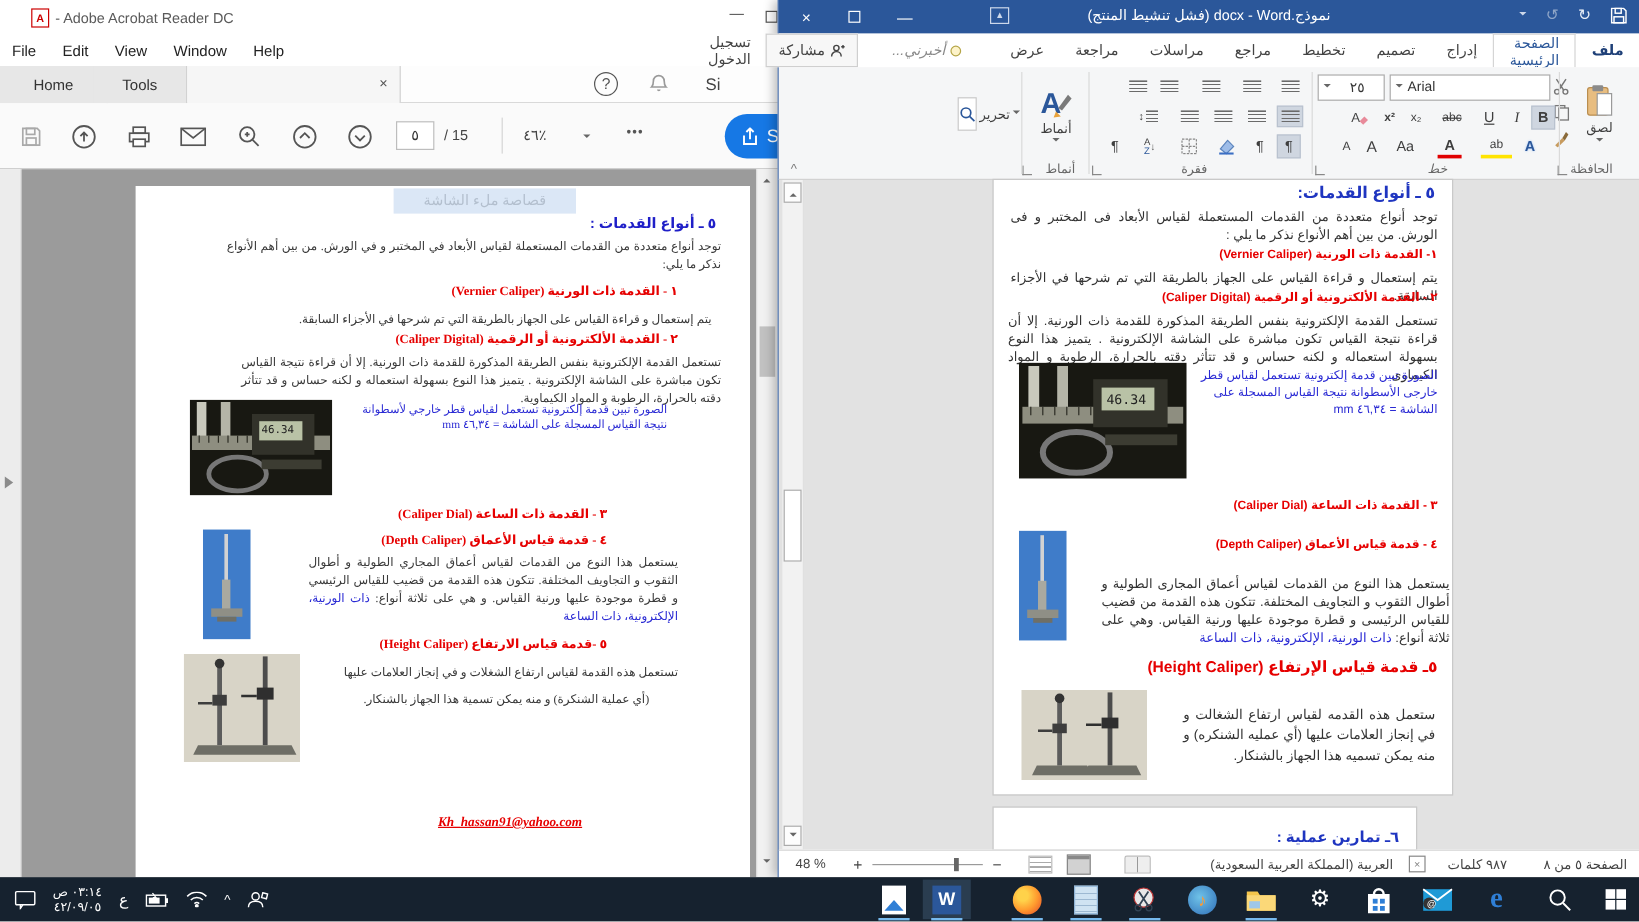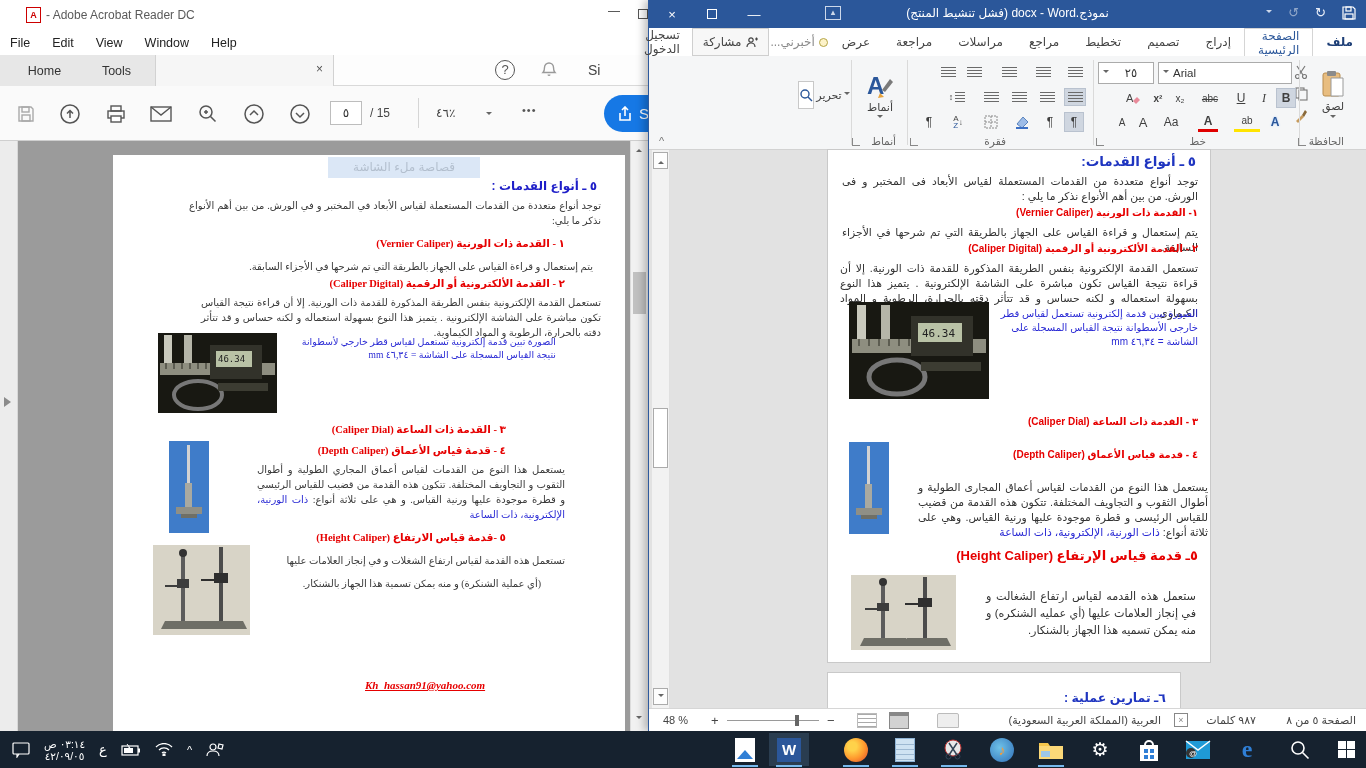--- a/index.html
+++ b/index.html
@@ -53,21 +53,21 @@
   .w-titlebar { position:absolute; left:0; top:0; width:100%; height:28px; background:#2b579a; color:#fff; }
   .w-ctl { position:absolute; top:0; height:28px; width:34px; display:flex; align-items:center; justify-content:center; font-size:13px; color:#fff; }
   .w-restore { width:10px; height:10px; border:1px solid #fff; }
   .w-pin { position:absolute; left:176px; top:6px; width:16px; height:14px; border:1px solid #cdd8ea; text-align:center; line-height:11px; font-size:9px; color:#cdd8ea; }
   .w-title { position:absolute; left:0; right:0; top:6px; text-align:center; font-size:12px; color:#fff; direction:rtl; }
   .w-qat { position:absolute; right:10px; top:5px; display:flex; gap:16px; align-items:center; color:#e7edf7; font-size:13px; }
   .w-tabrow { position:absolute; left:0; top:28px; width:100%; height:28px; background:#fff; display:flex; direction:rtl; align-items:stretch; font-size:12px; color:#444; }
   .w-tab { padding:0 13px; display:flex; align-items:center; }
   .w-tab.file { color:#1e3f77; font-weight:bold; }
   .w-tab.active { background:#fff; border:1px solid #d5d5d5; border-bottom:none; color:#2b579a; }
-  .w-tellme { color:#8a8a8a; display:flex; align-items:center; gap:4px; padding:0 1px; }
+  .w-tellme { color:#8a8a8a; display:flex; align-items:center; gap:4px; padding:0 28px;font-style:italic; }
   .bulb { width:9px; height:9px; border:1px solid #b5a547; border-radius:50%; background:#fdf3c9; }
   .w-signin { padding:0 12px; display:flex; align-items:center; }
   .w-sharebtn { margin-right:auto; display:flex; align-items:center; gap:5px; border:1px solid #cfcfcf; background:#f7f7f7; padding:0 10px; }
   .w-ribbon { position:absolute; left:0; top:56px; width:100%; height:94px; background:#f5f6f7; border-bottom:1px solid #d2d2d2; font-size:11px; color:#444; }
   .rgroup-label { position:absolute; bottom:2px; font-size:10.5px; color:#666; direction:rtl; }
   .launcher { position:absolute; bottom:3px; width:8px; height:8px; border-left:1px solid #888; border-bottom:1px solid #888; }
   .vdiv { position:absolute; top:4px; bottom:4px; width:1px; background:#dadada; }
   .rbtn { position:absolute; display:flex; align-items:center; justify-content:center; color:#3f3f3f; }
   .rbtn.sel { background:#cfd6e0; border:1px solid #b9c2cf; }
   .lines { width:15px; height:11px; background:repeating-linear-gradient(#6a6a6a 0 1px, transparent 1px 3px); }
@@ -365,21 +365,21 @@
             <text x="1" y="11" font-size="11" fill="#444" font-family="Liberation Sans">A</text>
             <path d="M8 10l4-4 3 3-4 4z" fill="#e88a9a"></path>
           </svg>
       </span>
       <span class="rbtn bluA glyph" style="right:80px;top:56px;width:22px;height:20px;">A</span>
       <span class="rbtn glyph yelbar" style="right:106px;top:56px;width:26px;height:20px;font-size:10px;">ab</span>
       <span class="rbtn glyph redbar" style="right:148px;top:56px;width:20px;height:20px;font-weight:bold;">A</span>
       <span class="rbtn glyph" style="right:182px;top:56px;width:26px;height:20px;">Aa</span>
       <span class="rbtn glyph" style="right:214px;top:56px;width:18px;height:20px;font-size:13px;">A</span>
       <span class="rbtn glyph" style="right:236px;top:56px;width:16px;height:20px;font-size:10px;">A</span>
-      <span class="rgroup-label" style="right:160px;">خط</span>
+      <span class="rgroup-label" style="right:160px;font-style:italic;">خط</span>
       <span class="launcher" style="right:262px;"></span>
       <div class="vdiv" style="right:272px;"></div>
 
       <span class="rbtn" style="right:280px;top:8px;width:22px;height:16px;">
           <span class="lines"></span>
         </span>
       <span class="rbtn" style="right:312px;top:8px;width:22px;height:16px;">
           <span class="lines"></span>
         </span>
       <span class="rbtn" style="right:346px;top:8px;width:22px;height:16px;">

